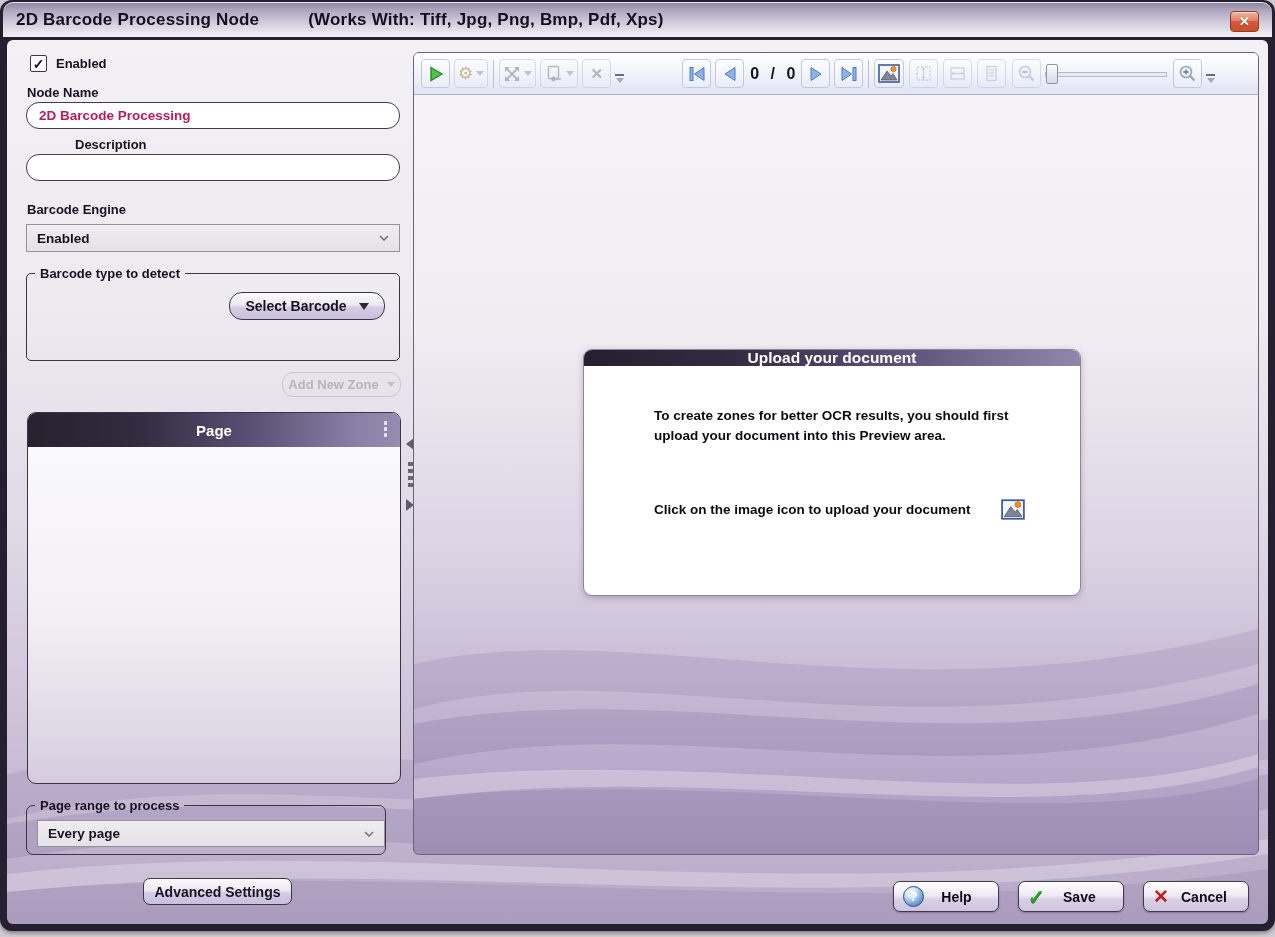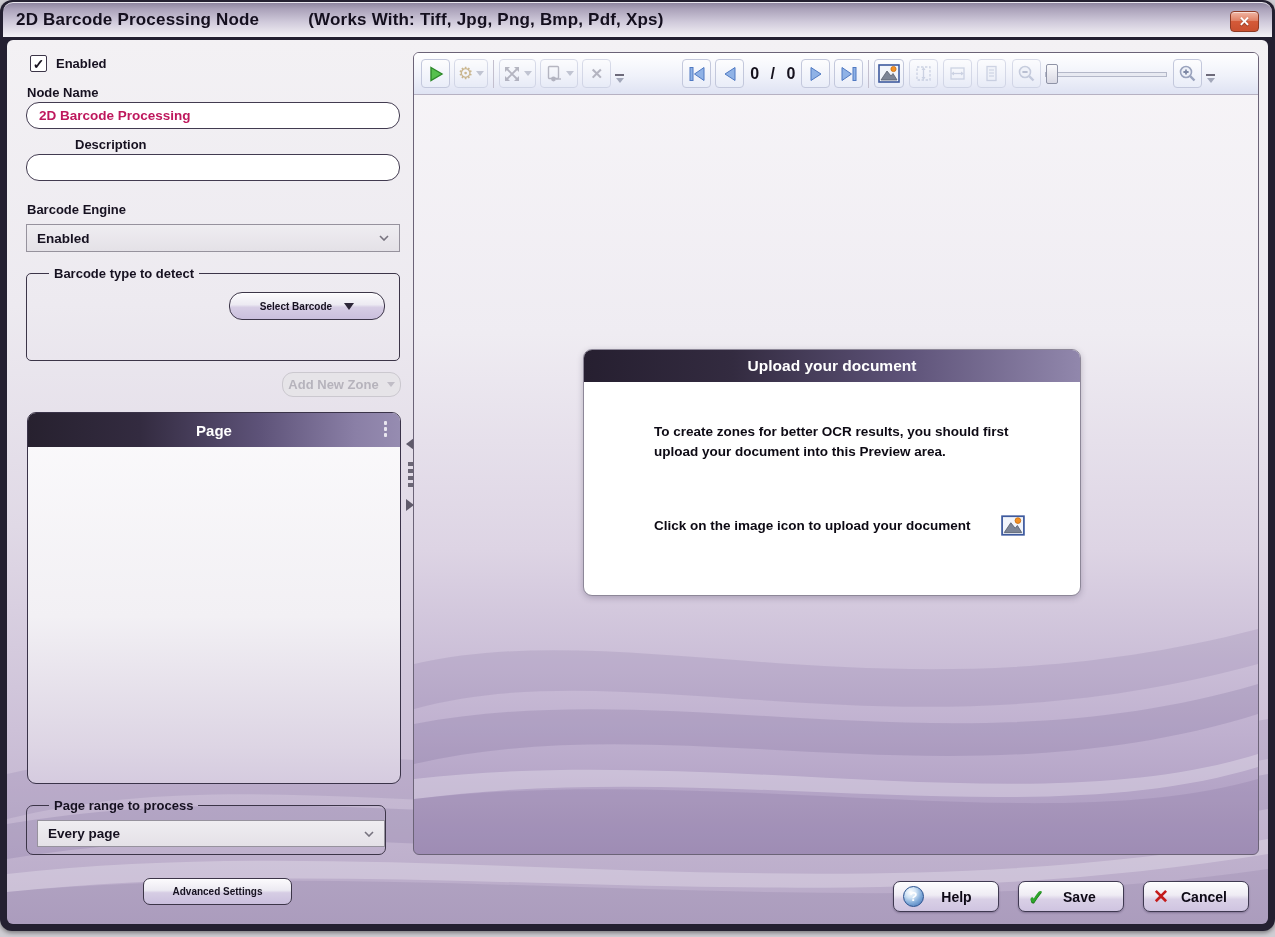--- a/index.html
+++ b/index.html
@@ -31,25 +31,25 @@
   
   .lbl { font-size:13px; font-weight:bold; color:#161120; }
   .pill-input { position:absolute; width:374px; height:27px; border:1.6px solid #423b50; border-radius:13px;
                 background:#fff; font-family:"Liberation Sans",sans-serif; font-size:13.5px; font-weight:bold;
                 color:#be185d; padding:0 12px; outline:none; }
   .combo { position:absolute; height:28px; background:linear-gradient(180deg,#efedf1,#e4e1e7);
            border:1px solid #96929d; display:flex; align-items:center; padding:0 10px;
            font-size:13.5px; font-weight:bold; color:#161120; cursor:pointer; }
   .combo .spacer { flex:1; }
   fieldset.group { position:absolute; border:1.6px solid #3c3548; border-radius:5px; background:transparent; }
-  fieldset.group legend { font-size:13px; font-weight:bold; color:#161120; margin-left:22px; padding:0 5px; }
+  fieldset.group legend { font-size:13px; font-weight:bold; color:#161120; margin-left:8px; padding:0 5px; }
 
   .grad-btn { background:linear-gradient(180deg,#fcfbfd 0%,#eceaf2 45%,#d6cde4 55%,#cabfdd 100%);
               border:1.6px solid #3c3548; display:flex; align-items:center; justify-content:center;
-              font-size:10px; font-weight:bold; color:#161120; cursor:pointer;
+              font-size:14px; font-weight:bold; color:#161120; cursor:pointer;
               box-shadow:inset 0 1px 0 rgba(255,255,255,.8); }
 
   .tri-down-dark { width:0; height:0; border-left:5px solid transparent; border-right:5px solid transparent;
                    border-top:7px solid #2c2638; }
   .tri-down-gray { width:0; height:0; border-left:4px solid transparent; border-right:4px solid transparent;
                    border-top:5px solid #a3a8ba; }
   .chev { width:10px; height:6px; }
 
   
   .check-row { position:absolute; left:23px; top:15px; display:flex; align-items:center; gap:9px; }
@@ -95,21 +95,21 @@
   .counter-sep { margin:0 7px; }
   .slider { position:relative; width:122px; height:22px; margin:0 4px; cursor:pointer; }
   .slider .track { position:absolute; left:0; right:0; top:9px; height:5px; background:#e8eaf2;
                    border:1px solid #b4b8c9; }
   .slider .thumb { position:absolute; left:1px; top:1px; width:12px; height:20px;
                    background:linear-gradient(180deg,#fafafc,#d9d9e4); border:1px solid #8f93a6; border-radius:2px; }
 
   
   .upload { position:absolute; left:169px; top:296px; width:498px; height:247px; background:#fff;
             border:1px solid #8d8798; border-radius:9px; box-shadow:0 2px 6px rgba(40,30,60,.25); z-index:2; }
-  .upload-header { height:32px; border-radius:8px 8px 0 0;
+  .upload-header { height:16px; border-radius:8px 8px 0 0;
                    background:linear-gradient(90deg,#261f30 0%,#332b40 30%,#5e5379 65%,#9187ac 100%);
                    display:flex; align-items:center; justify-content:center; }
   .upload-header span { color:#fff; font-size:15.5px; font-weight:bold; }
   .upload-body { padding:40px 28px 0 34px;margin-left:36px; }
   .upload-p1 { font-size:13.5px; font-weight:bold; color:#0d0a14; line-height:1.45; }
   .upload-row2 { display:flex; align-items:center; margin-top:54px; }
   .upload-p2 { font-size:13.5px; font-weight:bold; color:#0d0a14; }
   .upload-row2 .icon-holder { margin-left:30px; display:flex; }
 
   

